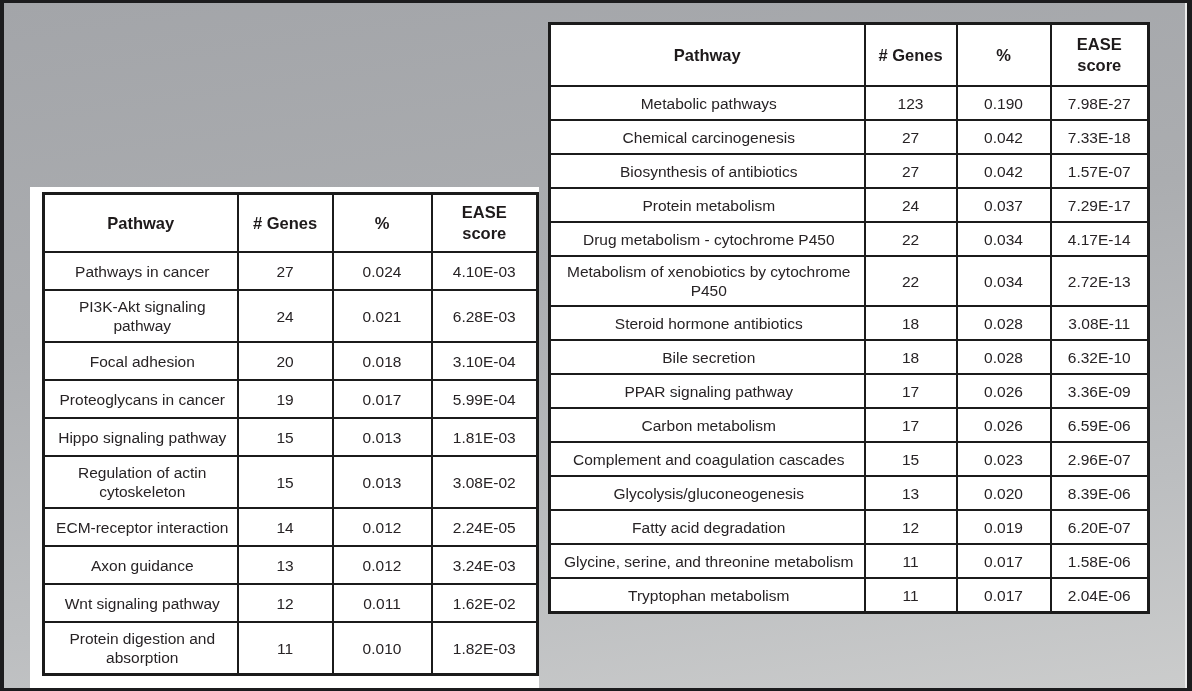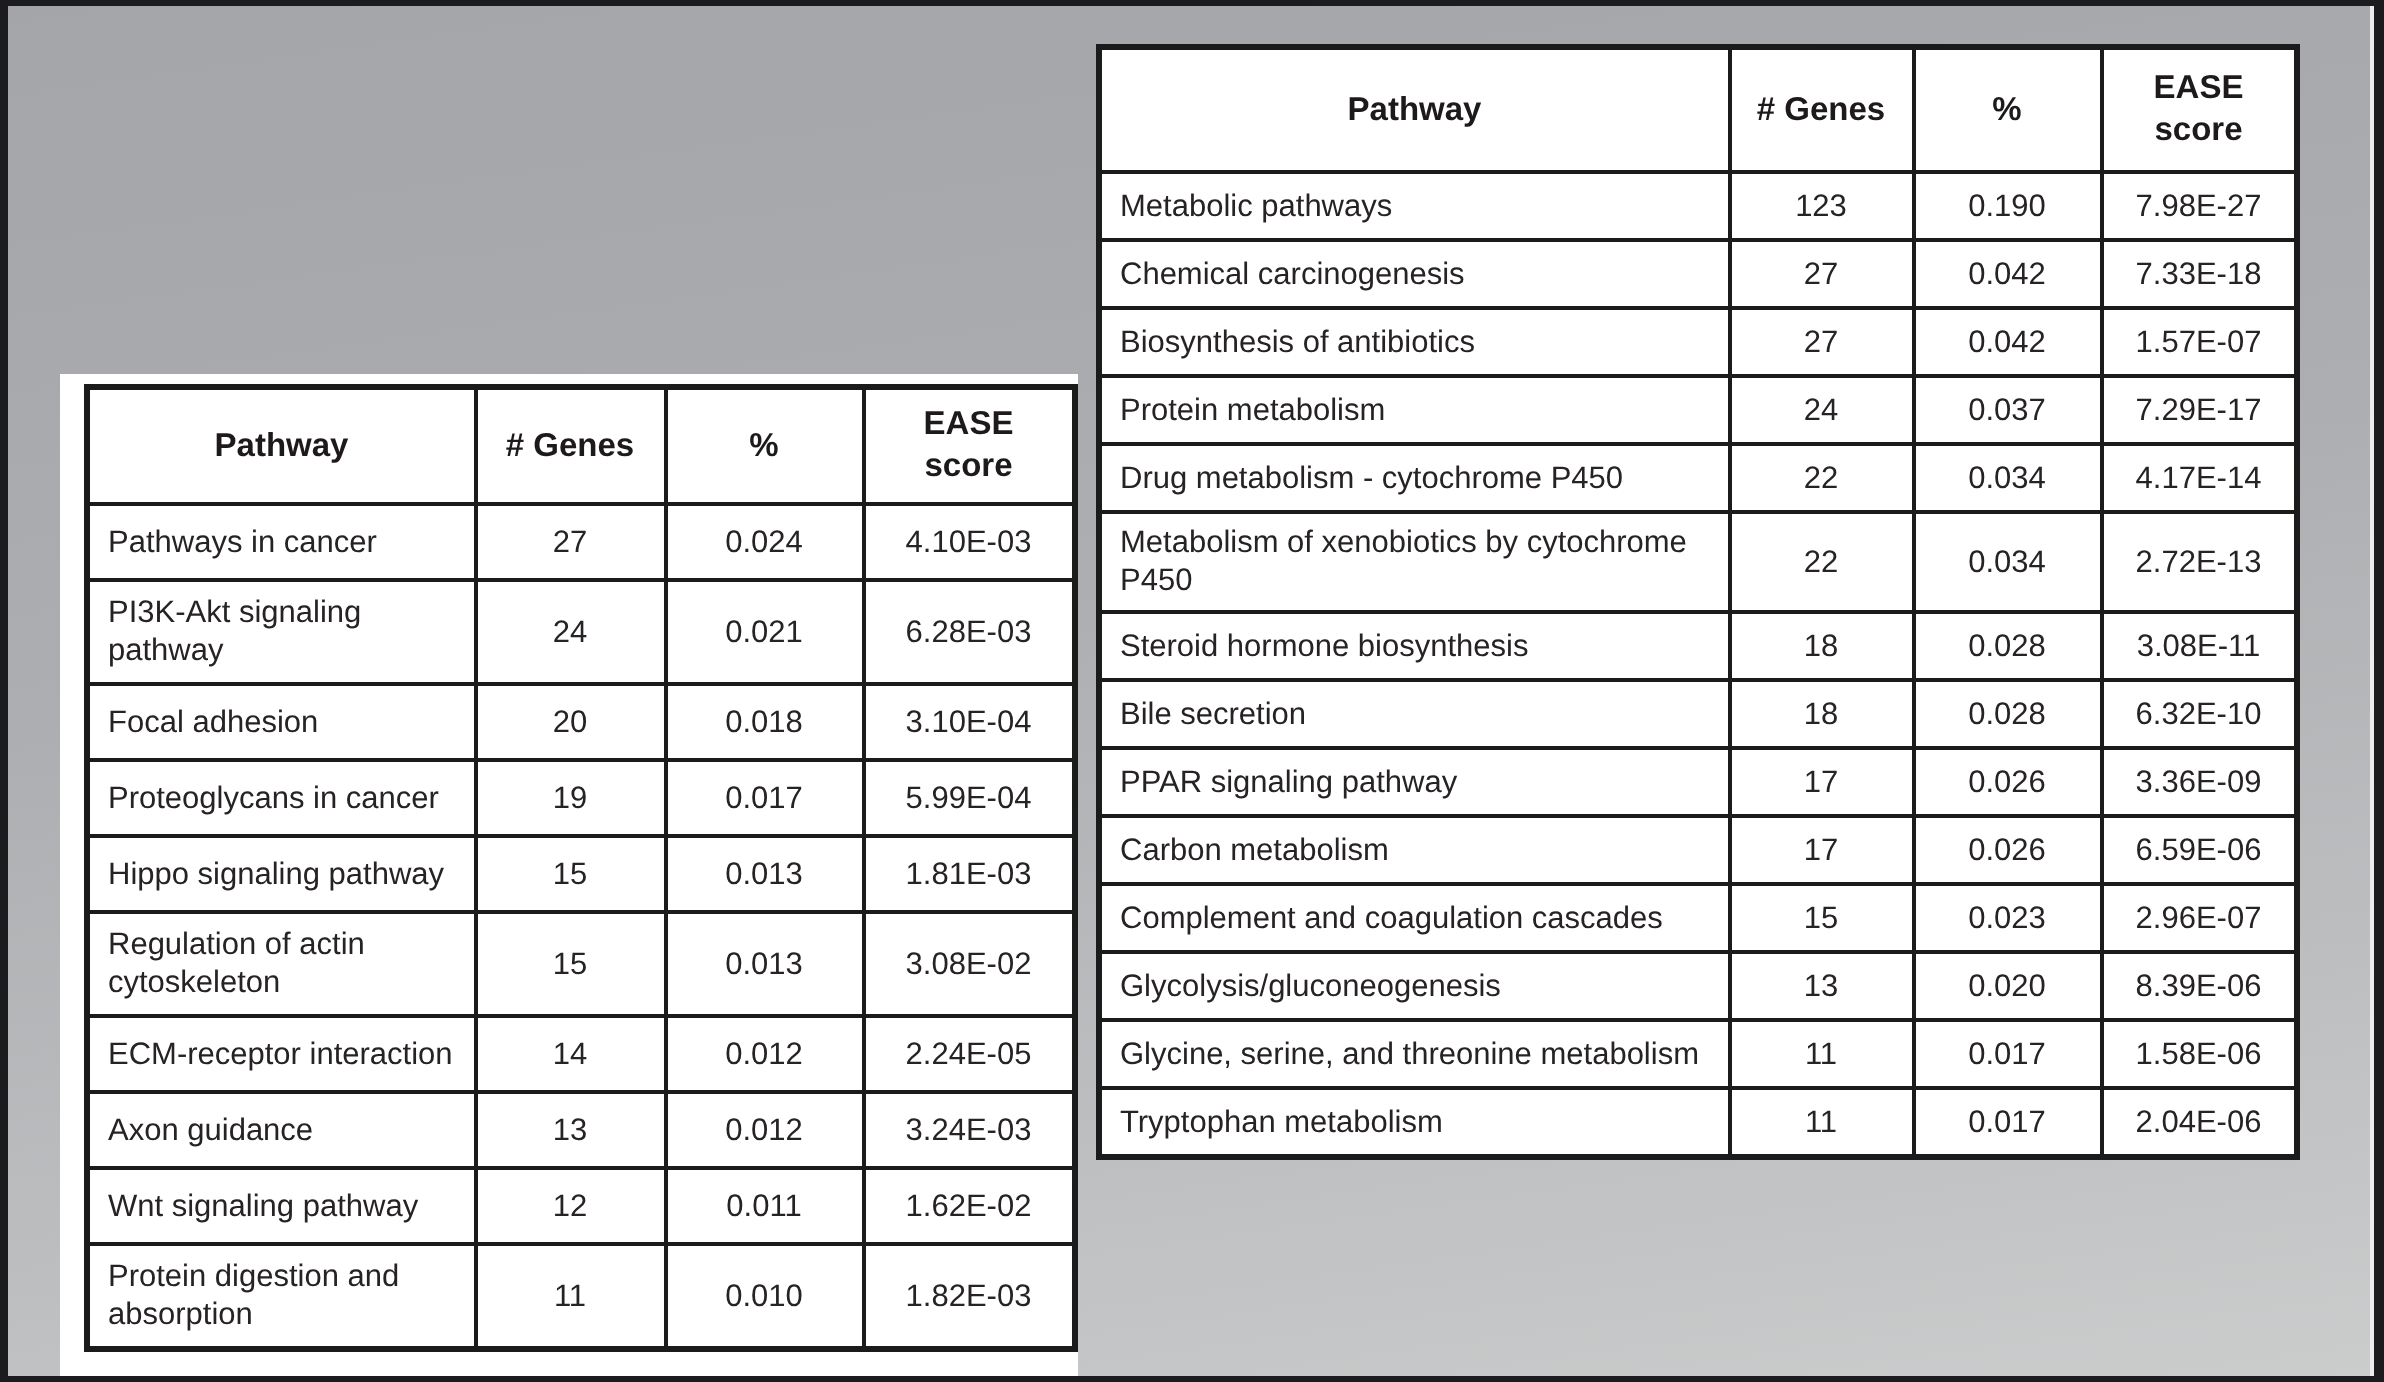--- a/index.html
+++ b/index.html
@@ -46,21 +46,21 @@
   table.data-table th {
     font-weight: bold;
     color: #1e1a1b;
     text-align: center;
     font-size: 16.5px;
     line-height: 21px;
     white-space: pre-line;
     padding: 4px 6px;
   }
   table.data-table td { padding: 6px 8px; }
-  table.data-table td.col-0 { text-align: left; padding-left: 9px; padding-right: 6px; }
+  table.data-table td.col-0 { text-align: center; padding-left: 9px; padding-right: 6px; }
   table.data-table td.col-1, table.data-table td.col-2, table.data-table td.col-3 { text-align: center; }
 
   #left-table { left: 38px; top: 189px; width: 494px; }
   #left-table th { height: 48px; }
   #left-table td { height: 24px; } 
 
   #right-table { left: 544px; top: 19px; width: 599px; }
   #right-table th { height: 52px; }
   #right-table td { height: 22px; padding-top: 5px; padding-bottom: 5px; } 
 </style>
@@ -197,21 +197,21 @@
           <td class="col-2">0.034</td>
           <td class="col-3">4.17E-14</td>
         </tr>
         <tr>
           <td class="col-0">Metabolism of xenobiotics by cytochrome P450</td>
           <td class="col-1">22</td>
           <td class="col-2">0.034</td>
           <td class="col-3">2.72E-13</td>
         </tr>
         <tr>
-          <td class="col-0">Steroid hormone biosynthesis</td>
+          <td class="col-0">Steroid hormone antibiotics</td>
           <td class="col-1">18</td>
           <td class="col-2">0.028</td>
           <td class="col-3">3.08E-11</td>
         </tr>
         <tr>
           <td class="col-0">Bile secretion</td>
           <td class="col-1">18</td>
           <td class="col-2">0.028</td>
           <td class="col-3">6.32E-10</td>
         </tr>
@@ -233,20 +233,26 @@
           <td class="col-2">0.023</td>
           <td class="col-3">2.96E-07</td>
         </tr>
         <tr>
           <td class="col-0">Glycolysis/gluconeogenesis</td>
           <td class="col-1">13</td>
           <td class="col-2">0.020</td>
           <td class="col-3">8.39E-06</td>
         </tr>
         <tr>
+          <td class="col-0">Fatty acid degradation</td>
+          <td class="col-1">12</td>
+          <td class="col-2">0.019</td>
+          <td class="col-3">6.20E-07</td>
+        </tr>
+        <tr>
           <td class="col-0">Glycine, serine, and threonine metabolism</td>
           <td class="col-1">11</td>
           <td class="col-2">0.017</td>
           <td class="col-3">1.58E-06</td>
         </tr>
         <tr>
           <td class="col-0">Tryptophan metabolism</td>
           <td class="col-1">11</td>
           <td class="col-2">0.017</td>
           <td class="col-3">2.04E-06</td>

